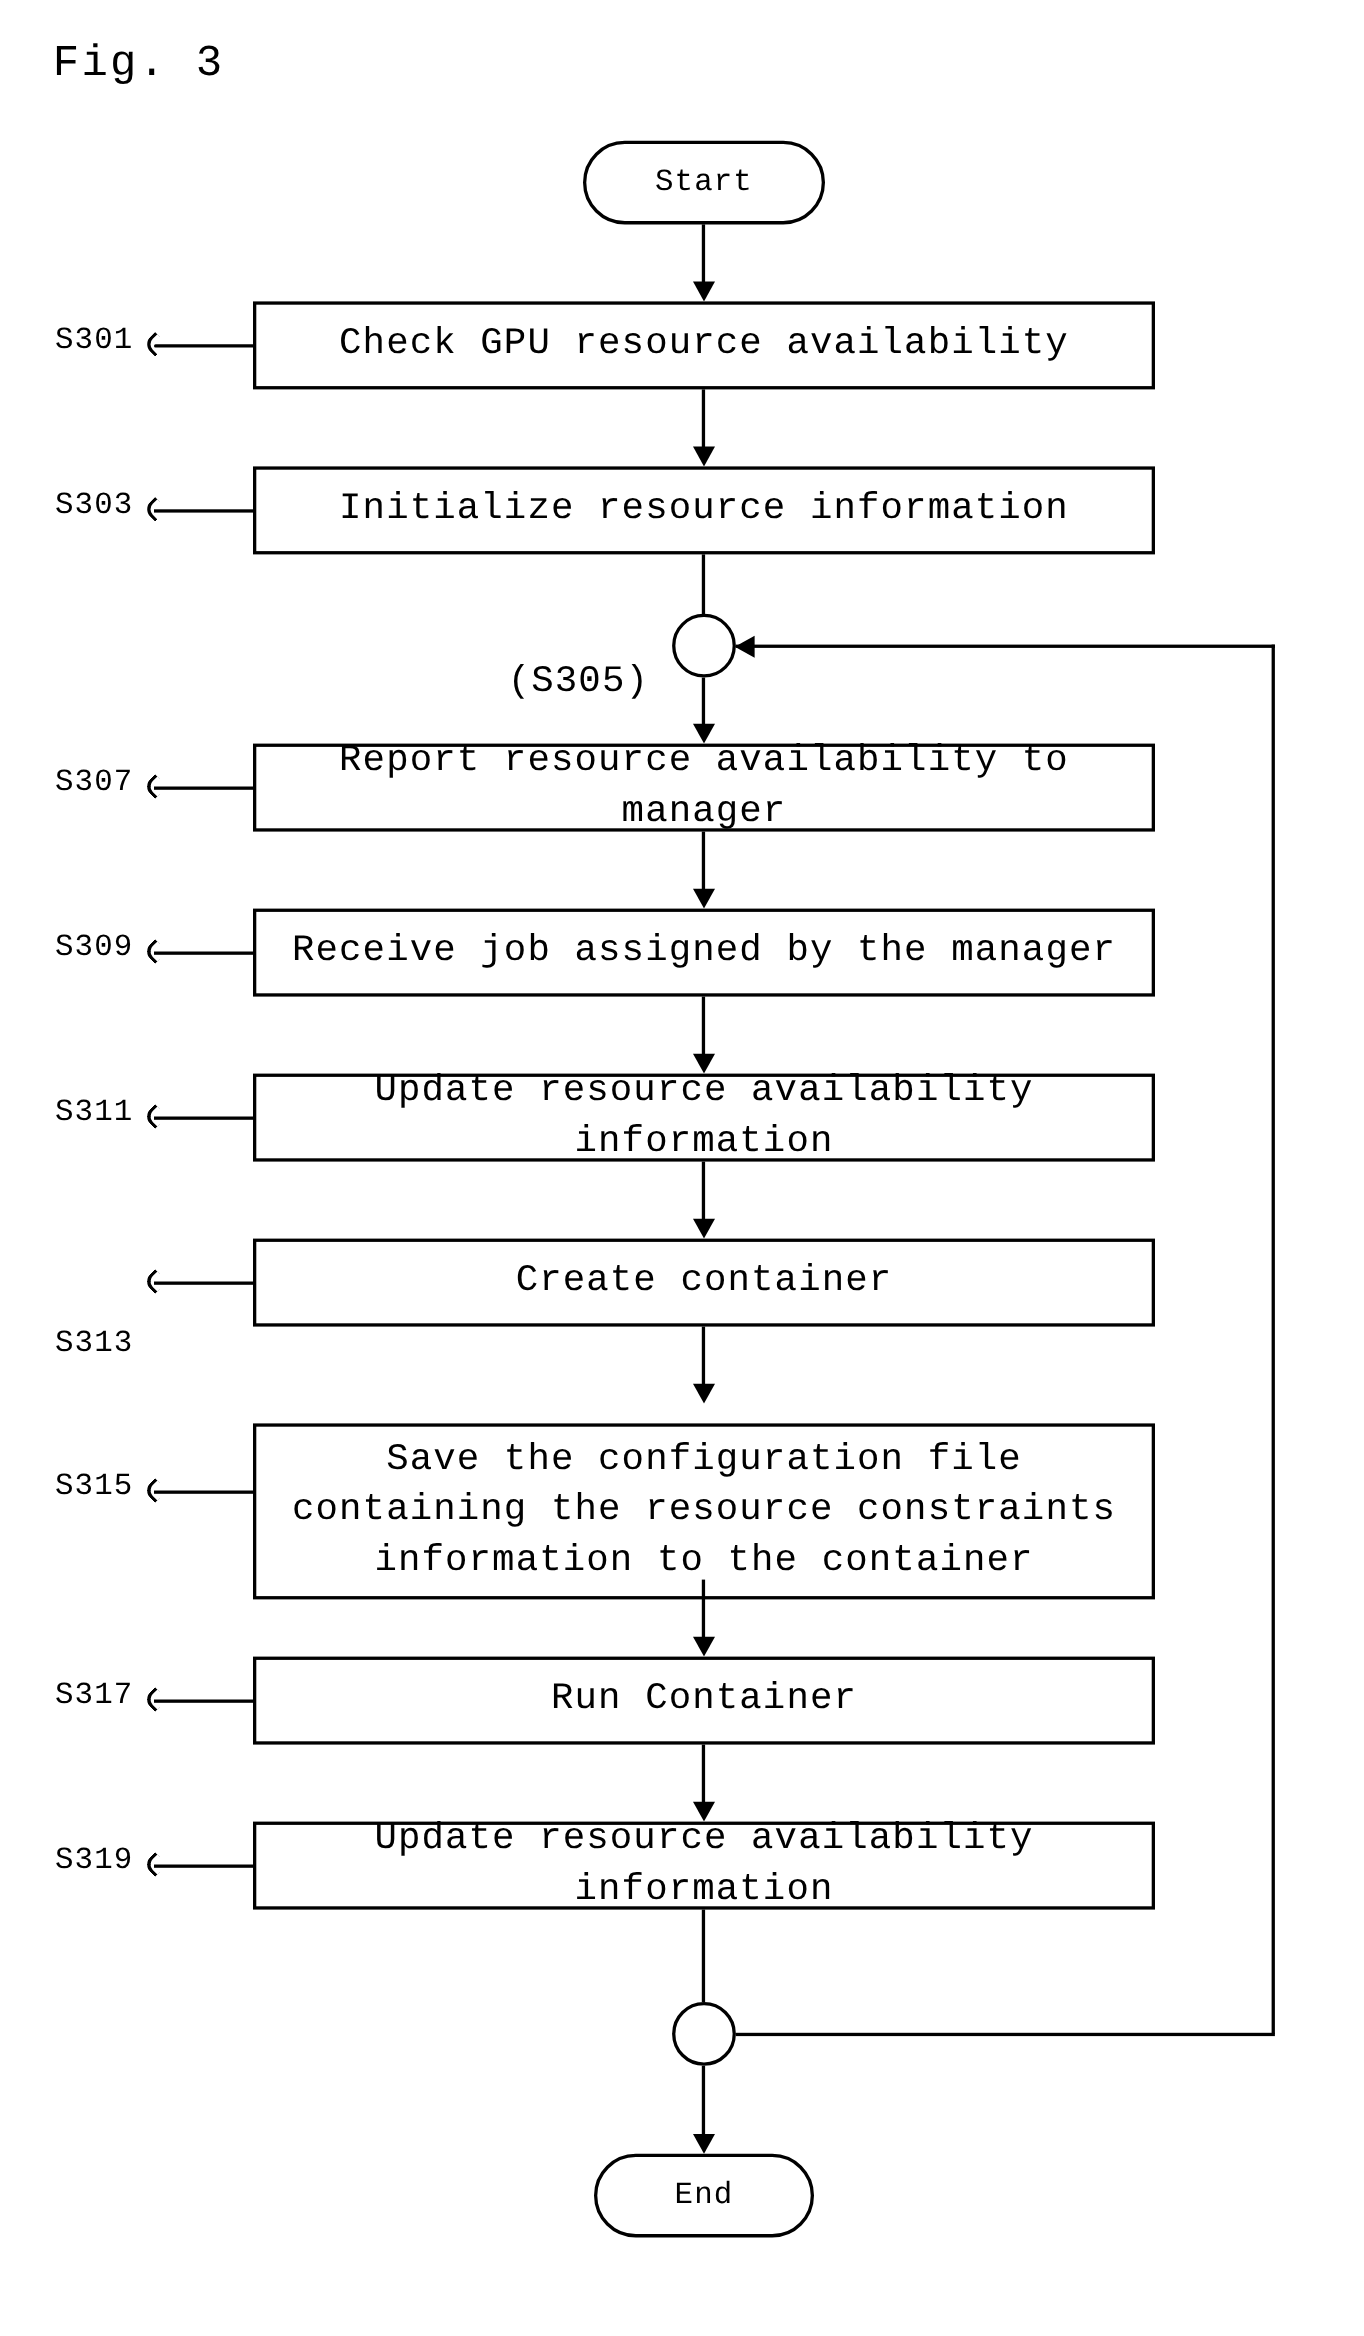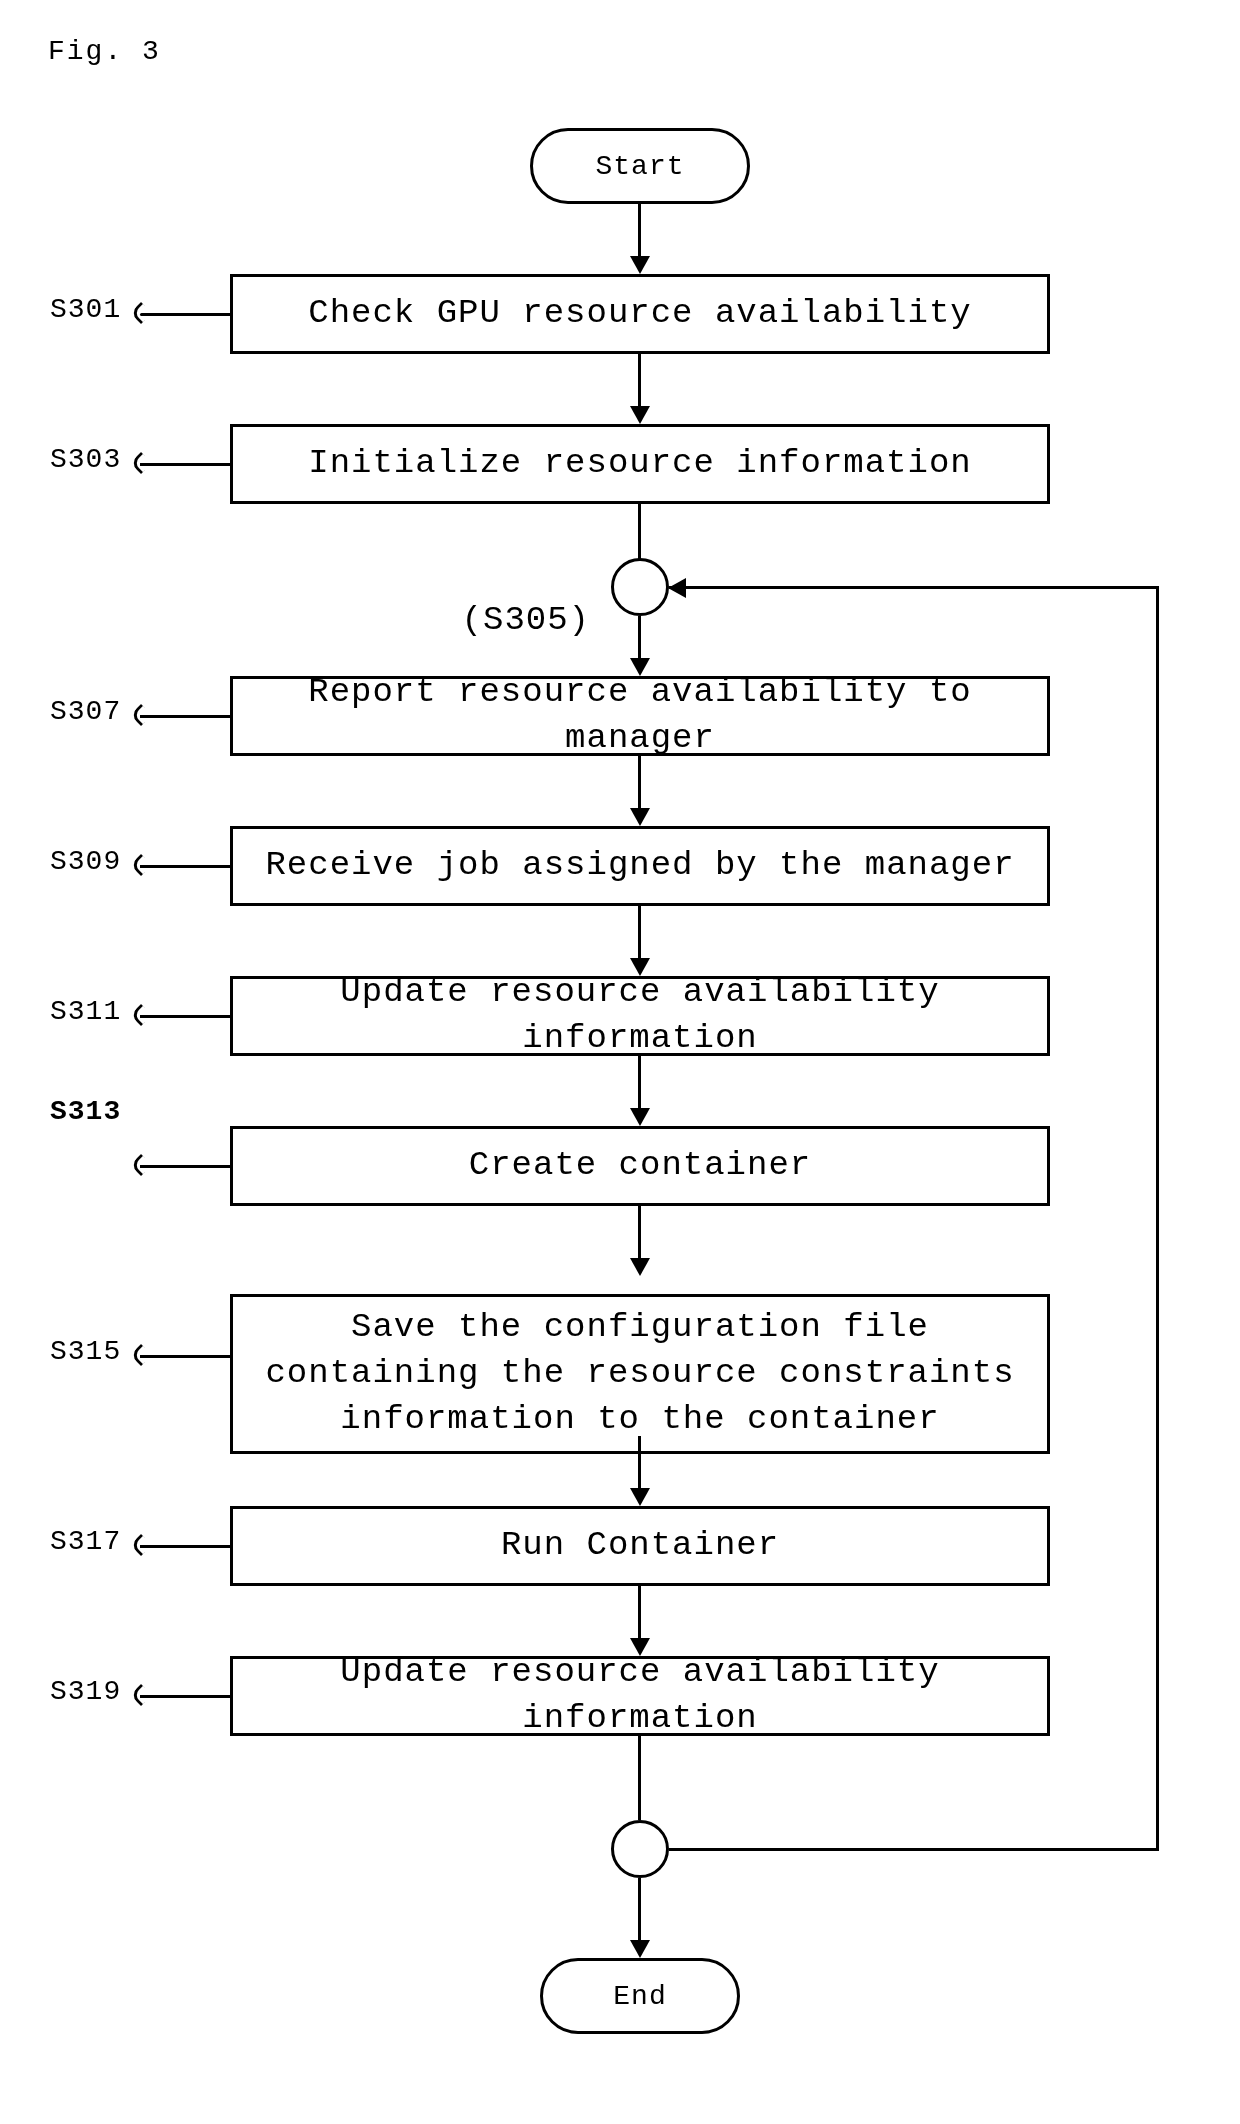--- a/index.html
+++ b/index.html
@@ -5,21 +5,21 @@
   * { box-sizing: border-box; margin: 0; padding: 0; }
   body {
     width: 1240px;
     height: 2124px;
     background: #fff;
     font-family: "Courier New", monospace;
     position: relative;
   }
   .fig-label {
     position: absolute;
-    font-size: 28px;
+    font-size: 40px;
     letter-spacing: 2px;
   }
   .terminal {
     position: absolute;
     border: 3px solid #000;
     border-radius: 50px;
     display: flex;
     align-items: center;
     justify-content: center;
     font-size: 28px;
@@ -149,21 +149,21 @@
 
 <div class="process" style="left:230px; top:976px; width:820px; height:80px;">Update resource availability information</div>
 <div class="side-label" style="left:50px; top:996px;">S311</div>
 <div class="side-tick" style="left:140px; top:1015px; width:90px;"></div>
 <div style="position:absolute; left:133px; top:1007px; width:16px; height:16px; border-left:3px solid #000; border-bottom:3px solid #000; border-radius:0 0 0 10px; transform:rotate(45deg);"></div>
 
 <div class="arrow-line-v" style="left:638px; top:1056px; height:54px;"></div>
 <div class="arrow-head-down" style="left:630px; top:1108px;"></div>
 
 <div class="process" style="left:230px; top:1126px; width:820px; height:80px;">Create container</div>
-<div class="side-label" style="left:50px; top:1096px;font-weight:bold;">S313</div>
+<div class="side-label" style="left:50px; top:1206px;">S313</div>
 <div class="side-tick" style="left:140px; top:1165px; width:90px;"></div>
 <div style="position:absolute; left:133px; top:1157px; width:16px; height:16px; border-left:3px solid #000; border-bottom:3px solid #000; border-radius:0 0 0 10px; transform:rotate(45deg);"></div>
 
 <div class="arrow-line-v" style="left:638px; top:1206px; height:54px;"></div>
 <div class="arrow-head-down" style="left:630px; top:1258px;"></div>
 
 <div class="process" style="left:230px; top:1276px; width:820px; height:160px; white-space:pre-line;margin-top:18px;">Save the configuration file
 containing the resource constraints
 information to the container</div>
 <div class="side-label" style="left:50px; top:1336px;">S315</div>

